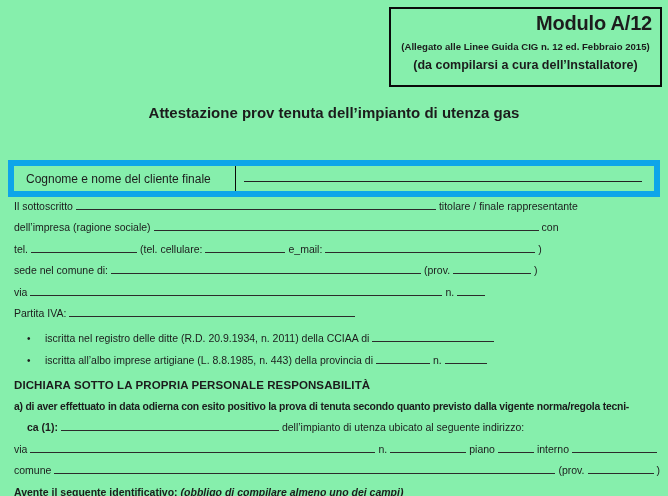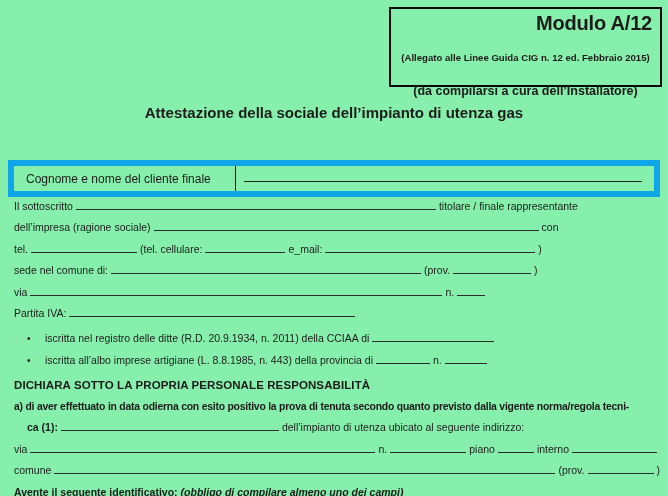--- a/index.html
+++ b/index.html
@@ -11,22 +11,22 @@
     color:#1c1c1c;
     overflow:hidden;
   }
   
   .header-box {
     position:absolute; left:389px; top:7px; width:273px; height:80px;
     border:2px solid #0a0a0a; box-sizing:border-box;
     padding:3px 8px 0 8px;
   }
   .modulo-title   { text-align:right; font-weight:bold; font-size:20px; line-height:1.15; letter-spacing:-0.2px; }
-  .modulo-sub1    { text-align:center; font-weight:bold; font-size:9.6px; margin-top:17px; white-space:nowrap; }
-  .modulo-sub2    { text-align:center; font-weight:bold; font-size:12.5px; margin-top:21px; }
+  .modulo-sub1    { text-align:center; font-weight:bold; font-size:9.6px; margin-top:6px; white-space:nowrap; }
+  .modulo-sub2    { text-align:center; font-weight:bold; font-size:12.5px; margin-top:6px; }
 
   .doc-title {
     position:absolute; top:104px; left:0; width:100%;
     text-align:center; font-weight:bold; font-size:15px; margin:0;
   }
 
   
   .client-table {
     position:absolute; left:8px; top:160px; width:652px; height:37px;
     border:6px solid #0ea5e9; box-sizing:border-box; display:flex;
@@ -74,21 +74,21 @@
 <body>
 
 <div class="page">
 
   <div class="header-box">
     <div class="modulo-title">Modulo A/12</div>
     <div class="modulo-sub1">(Allegato alle Linee Guida CIG n. 12 ed. Febbraio 2015)</div>
     <div class="modulo-sub2">(da compilarsi a cura dell’Installatore)</div>
   </div>
 
-  <h1 class="doc-title">Attestazione della sociale dell’impianto di utenza gas</h1>
+  <h1 class="doc-title">Attestazione prov tenuta dell’impianto di utenza gas</h1>
 
   <div class="client-table">
     <div class="client-label-cell">Cognome e nome del cliente finale</div>
     <div class="client-value-cell">
       <div class="blankline"></div>
     </div>
   </div>
 
   <div class="form-body">
 

